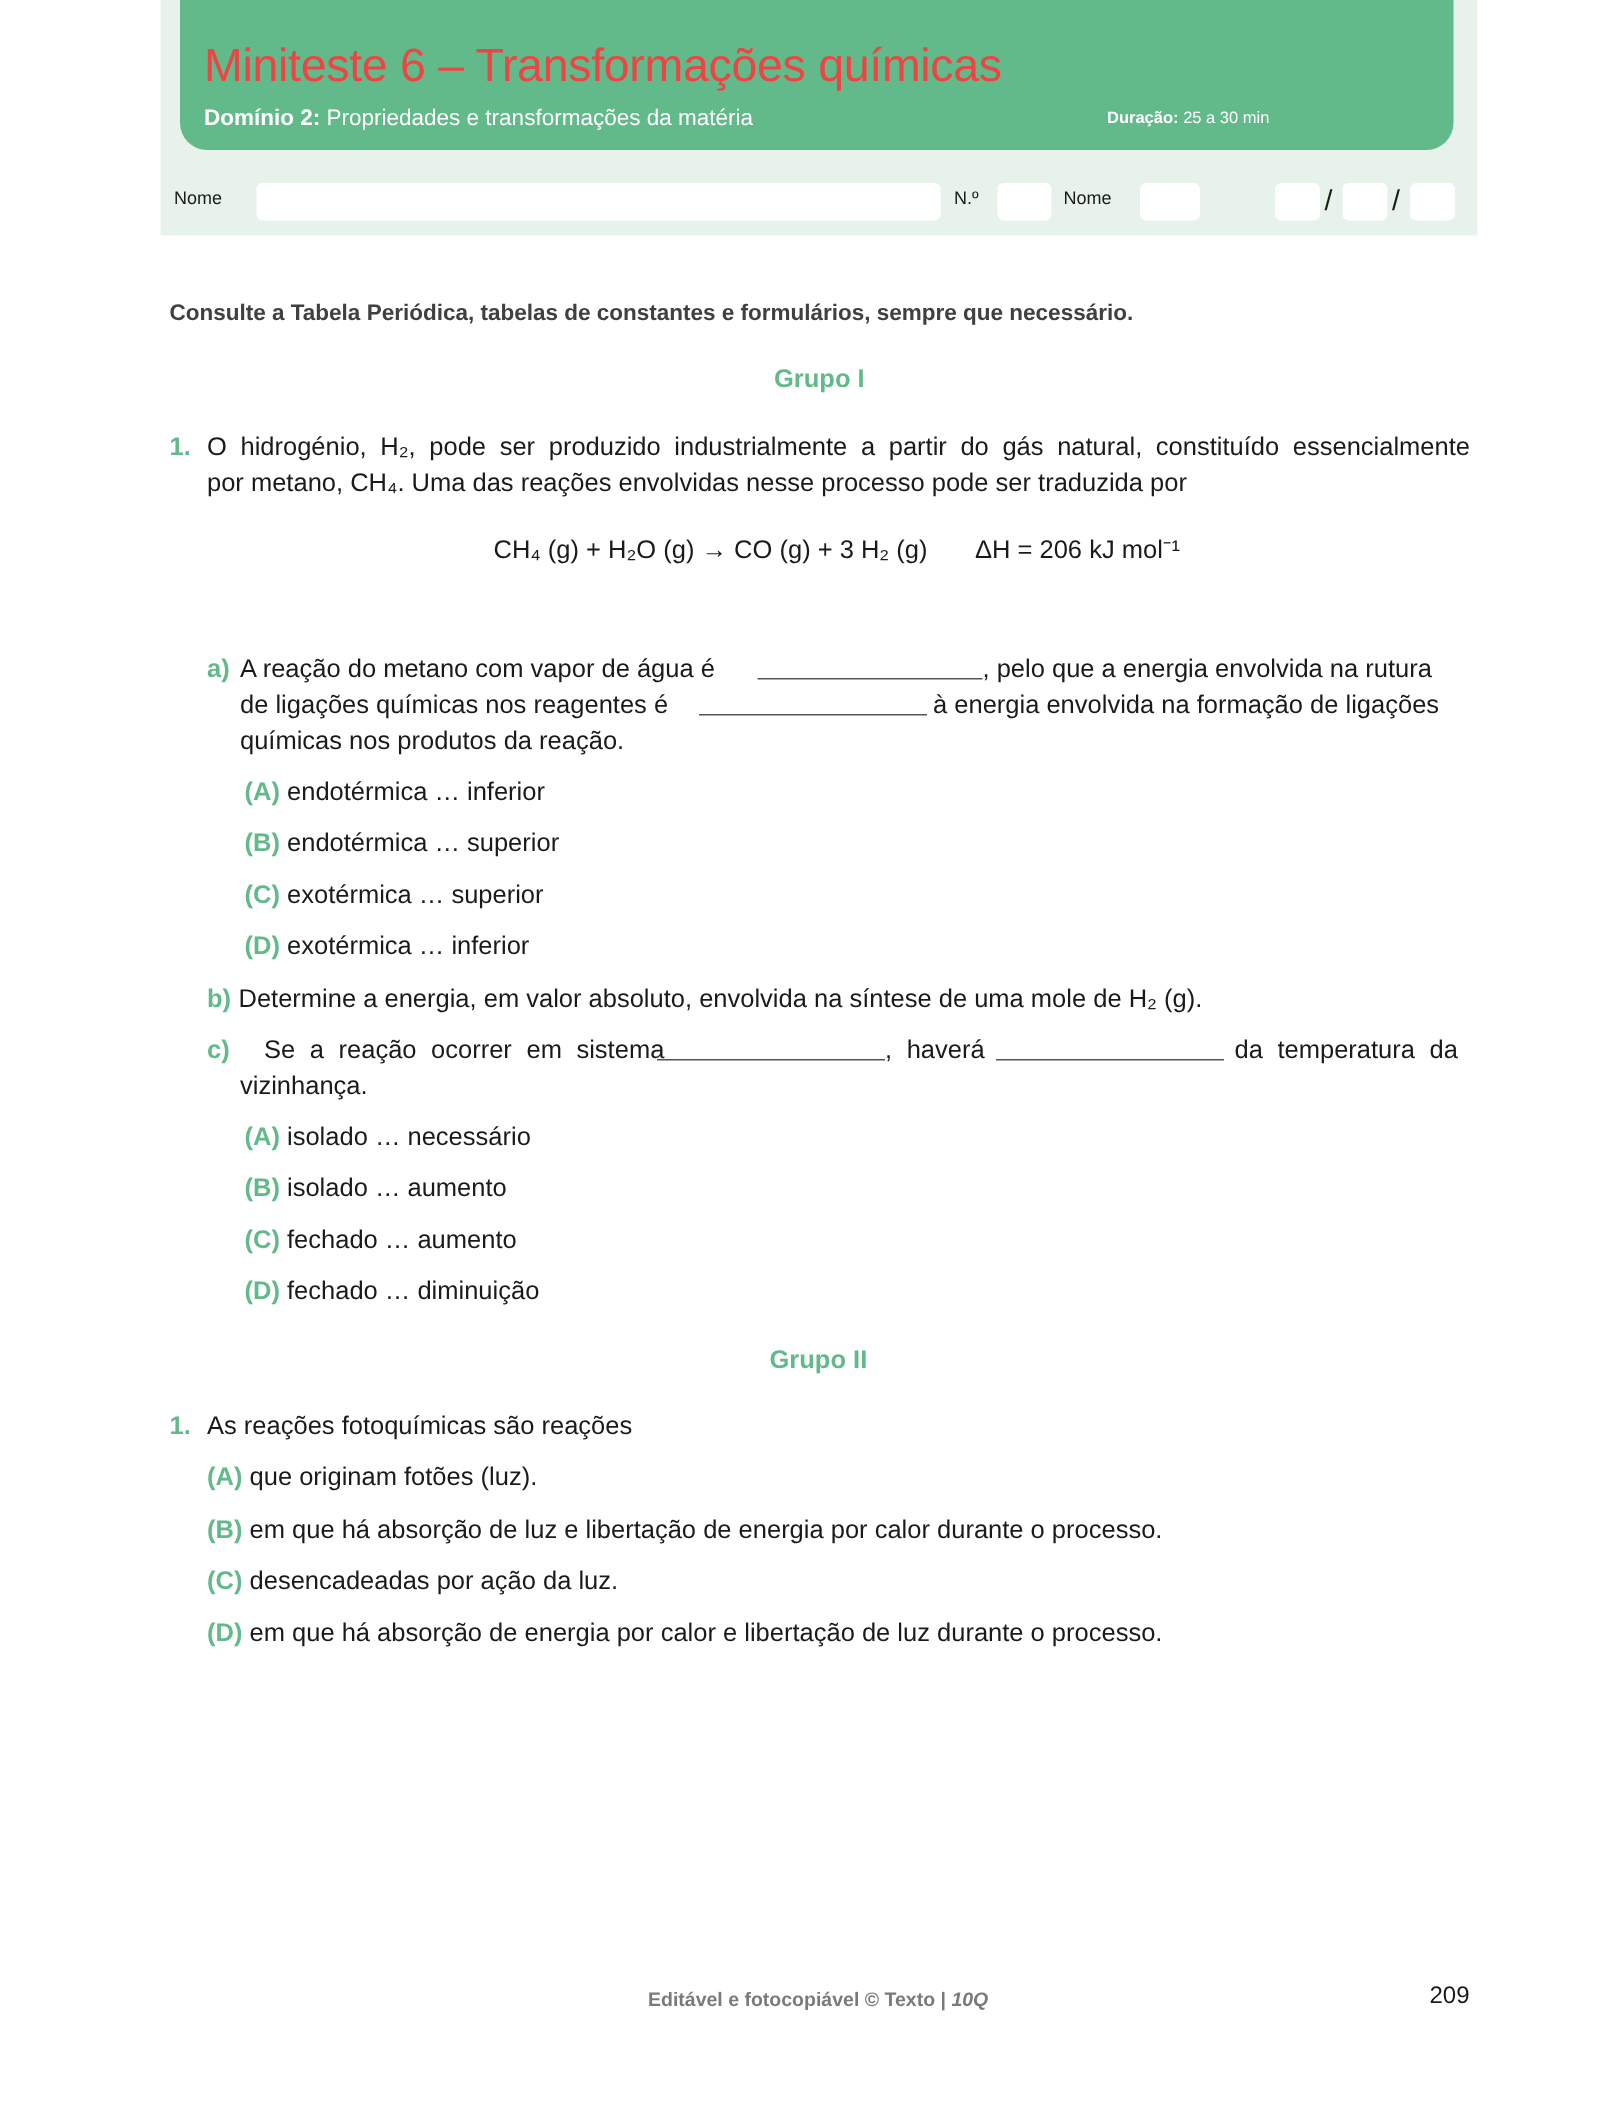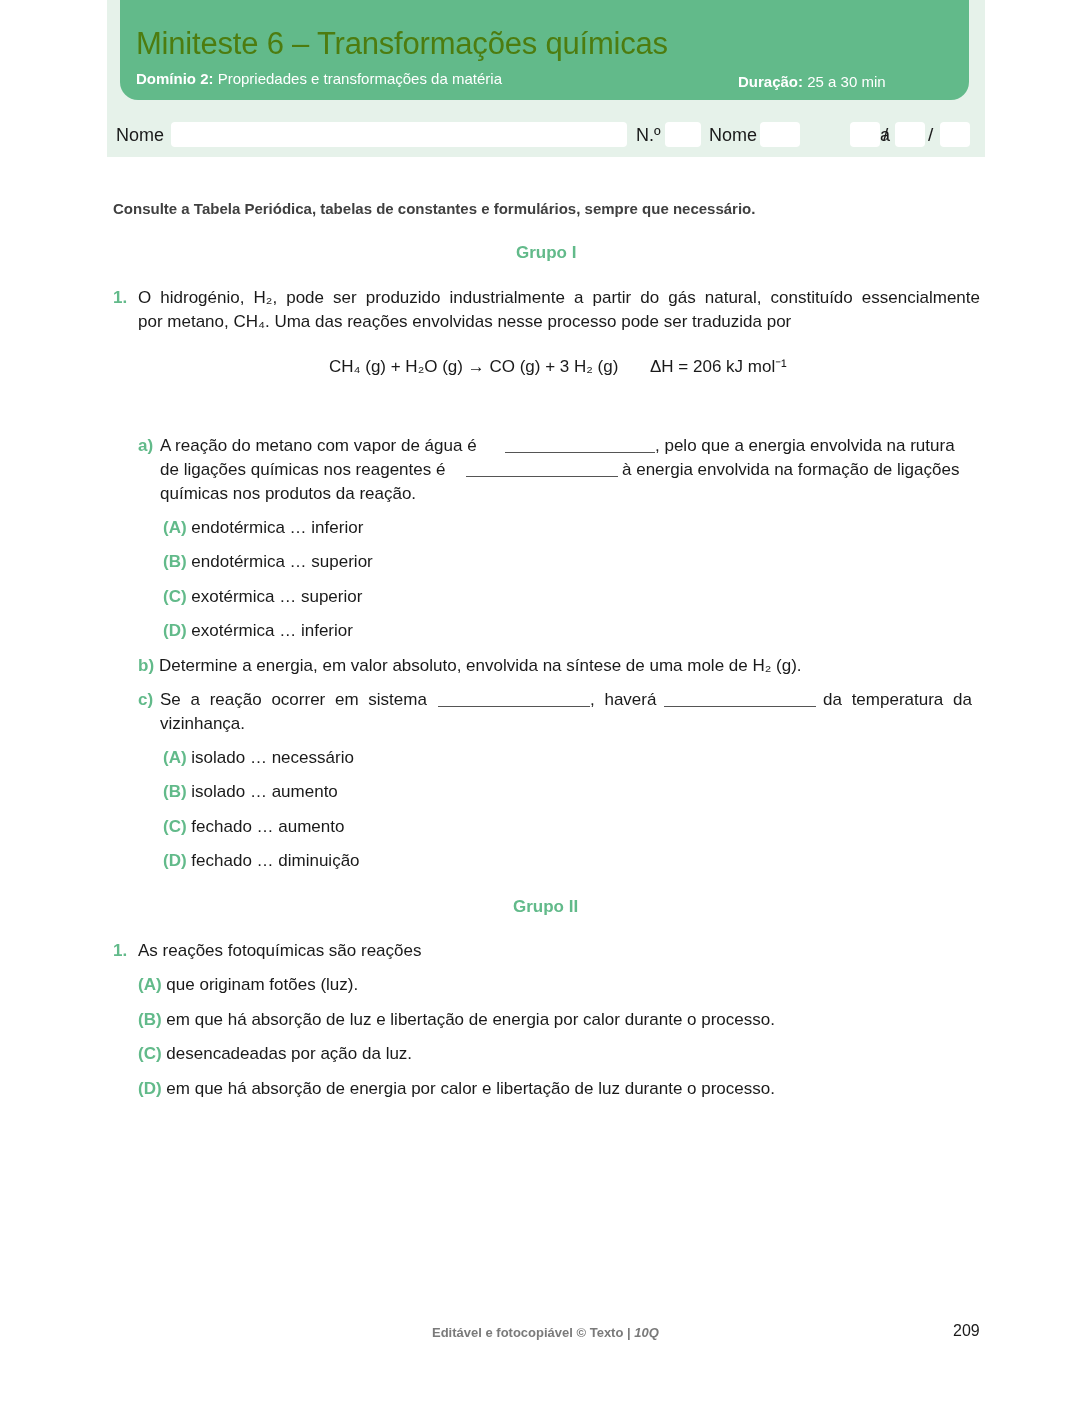--- a/index.html
+++ b/index.html
@@ -4,26 +4,26 @@
   <style>
     html, body { margin: 0; padding: 0; background: #ffffff; }
     body { width: 1080px; height: 1405px; position: relative; overflow: hidden;
            font-family: "Liberation Sans", sans-serif; color: #1a1a1a; }
     .abs { position: absolute; }
 
     
     .header-panel { left: 107px; top: 0; width: 878px; height: 157px; background: #e6f2ea; }
     .header-band { left: 120px; top: 0; width: 849px; height: 100px; background: #62ba8a;
                    border-radius: 0 0 18px 18px; }
-    .title { left: 136px; top: 26px; font-size: 31px; color: #4d7c0f; white-space: nowrap; letter-spacing: -0.2px; }
+    .title { left: 136px; top: 26px; font-size: 31px; color: #ef4444; white-space: nowrap; letter-spacing: -0.2px; }
     .subtitle { left: 136px; top: 70px; font-size: 15px; color: #ffffff; white-space: nowrap; }
     .subtitle b, .duration b { font-weight: bold; }
-    .duration { left: 738px; top: 73px; font-size: 15px; color: #ffffff; white-space: nowrap; }
+    .duration { left: 738px; top: 73px; font-size: 11px; color: #ffffff; white-space: nowrap; }
 
-    .form-label { font-size: 18px; color: #1a1a1a; top: 125px; white-space: nowrap; }
+    .form-label { font-size: 12px; color: #1a1a1a; top: 125px; white-space: nowrap; }
     .form-box { top: 122px; height: 25px; background: #ffffff; border-radius: 4px; }
     .slash { top: 124px; font-size: 19px; color: #1a1a1a; }
 
     
     .instr { left: 113px; top: 200px; font-size: 15px; font-weight: bold; color: #404040; white-space: nowrap; }
     .group-title { font-size: 17px; font-weight: bold; color: #62ba8a; white-space: nowrap; }
     .txt { font-size: 17px; line-height: 24px; color: #1a1a1a; }
     .num { color: #62ba8a; font-weight: bold; }
     .opt-letter { color: #62ba8a; font-weight: bold; }
     .justify { text-align: justify; text-align-last: justify; }
@@ -82,21 +82,21 @@
 
 <div class="abs txt" style="left:163px;top:516px;white-space:nowrap"><span class="opt-letter">(A)</span> <span>endotérmica … inferior</span></div>
 <div class="abs txt" style="left:163px;top:550px;white-space:nowrap"><span class="opt-letter">(B)</span> <span>endotérmica … superior</span></div>
 <div class="abs txt" style="left:163px;top:585px;white-space:nowrap"><span class="opt-letter">(C)</span> <span>exotérmica … superior</span></div>
 <div class="abs txt" style="left:163px;top:619px;white-space:nowrap"><span class="opt-letter">(D)</span> <span>exotérmica … inferior</span></div>
 
 <div class="abs txt" style="left:138px;top:654px"><span class="num">b)</span></div>
 <div class="abs txt" style="left:159px;top:654px;white-space:nowrap">Determine a energia, em valor absoluto, envolvida na síntese de uma mole de H₂ (g).</div>
 
 <div class="abs txt" style="left:138px;top:688px"><span class="num">c)</span></div>
-<div class="abs txt" style="left:160px;top:688px;white-space:nowrap;word-spacing:5px">Se a reação ocorrer em sistema</div>
+<div class="abs txt" style="left:176px;top:688px;white-space:nowrap;word-spacing:5px">Se a reação ocorrer em sistema</div>
 <div class="abs" style="left:438px;top:706px;width:152px;border-bottom:1px solid #555"></div>
 <div class="abs txt" style="left:590px;top:688px;white-space:nowrap;word-spacing:5px">, haverá</div>
 <div class="abs" style="left:664px;top:706px;width:152px;border-bottom:1px solid #555"></div>
 <div class="abs txt" style="left:823px;top:688px;white-space:nowrap;word-spacing:5px">da temperatura da</div>
 <div class="abs txt" style="left:160px;top:712px;white-space:nowrap">vizinhança.</div>
 
 <div class="abs txt" style="left:163px;top:746px;white-space:nowrap"><span class="opt-letter">(A)</span> <span>isolado … necessário</span></div>
 <div class="abs txt" style="left:163px;top:780px;white-space:nowrap"><span class="opt-letter">(B)</span> <span>isolado … aumento</span></div>
 <div class="abs txt" style="left:163px;top:815px;white-space:nowrap"><span class="opt-letter">(C)</span> <span>fechado … aumento</span></div>
 <div class="abs txt" style="left:163px;top:849px;white-space:nowrap"><span class="opt-letter">(D)</span> <span>fechado … diminuição</span></div>

